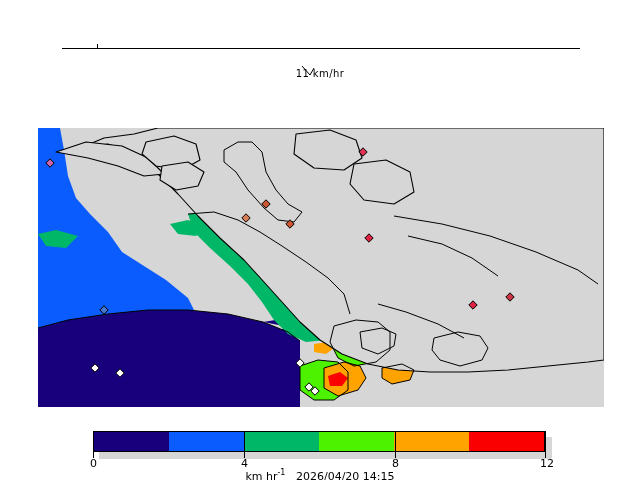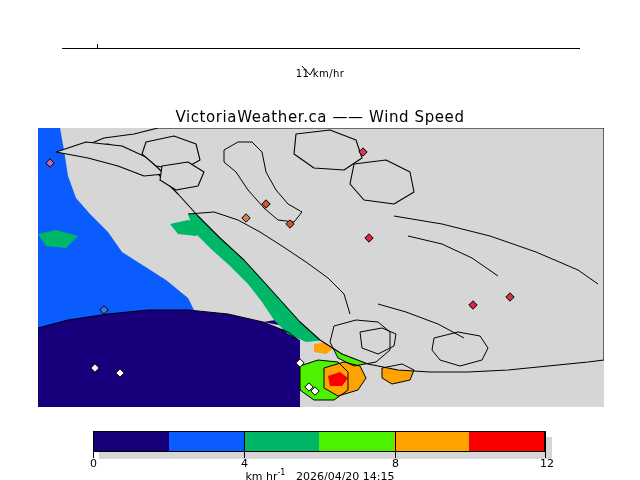--- a/index.html
+++ b/index.html
@@ -42,21 +42,20 @@
 
   <div id="ref-wrap">
     <div id="ref-line"></div>
     <div id="ref-barb"></div>
     <svg id="ref-arrow" width="40" height="16">
       <path d="M2,0 L10,9 M10,9 L14,2" stroke="#000" stroke-width="1" fill="none"></path>
     </svg>
     <div id="ref-label">11 km/hr</div>
   </div>
 
-  <div id="title">VictoriaWeather.ca —— Wind Speed</div>
 
   <div id="map-frame">
     <svg id="map-svg" viewBox="0 0 566 279" preserveAspectRatio="none">
 
       <rect x="0" y="0" width="566" height="279" fill="#d6d6d6"></rect>
 
       <g>
 
         <path fill="#0a5cff" d="M0,0 L0,279 L120,279 L150,262 L175,250 L205,252 L228,262
                  L240,279 L262,279 L258,250 L240,232 L212,222 L196,206

